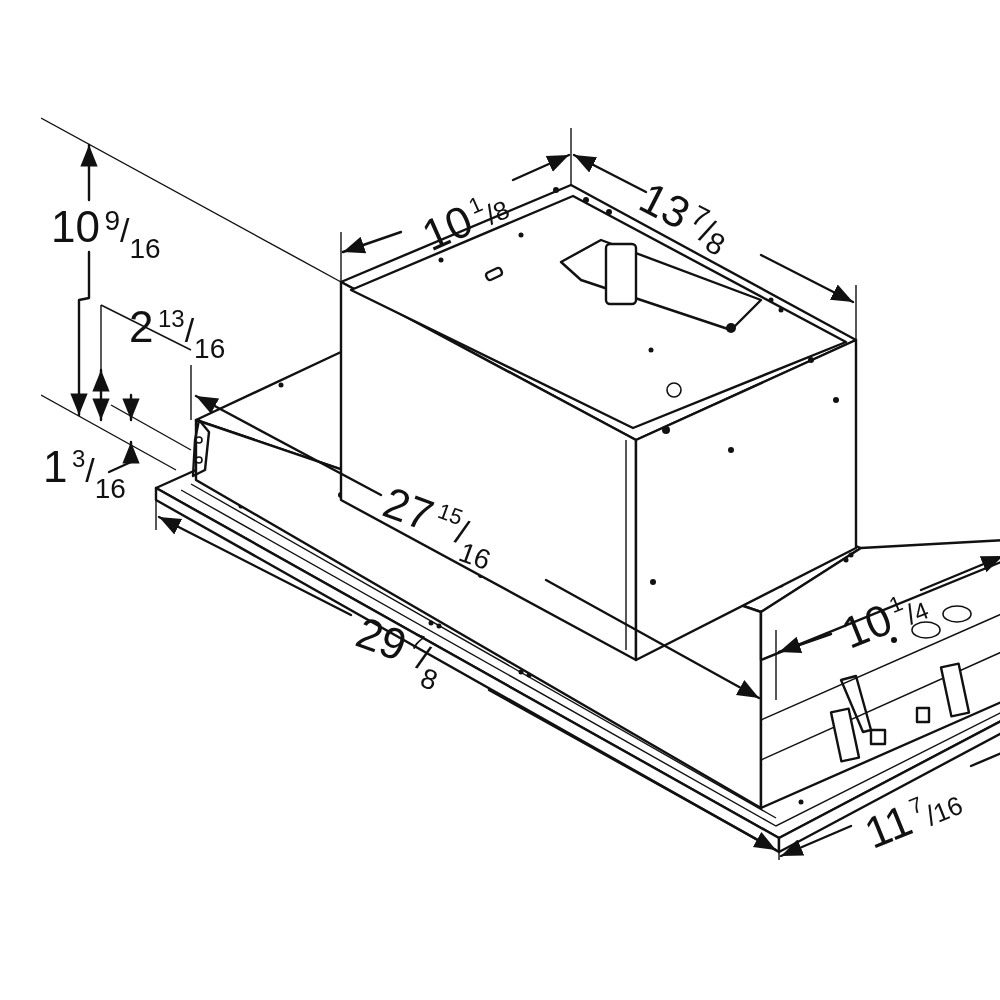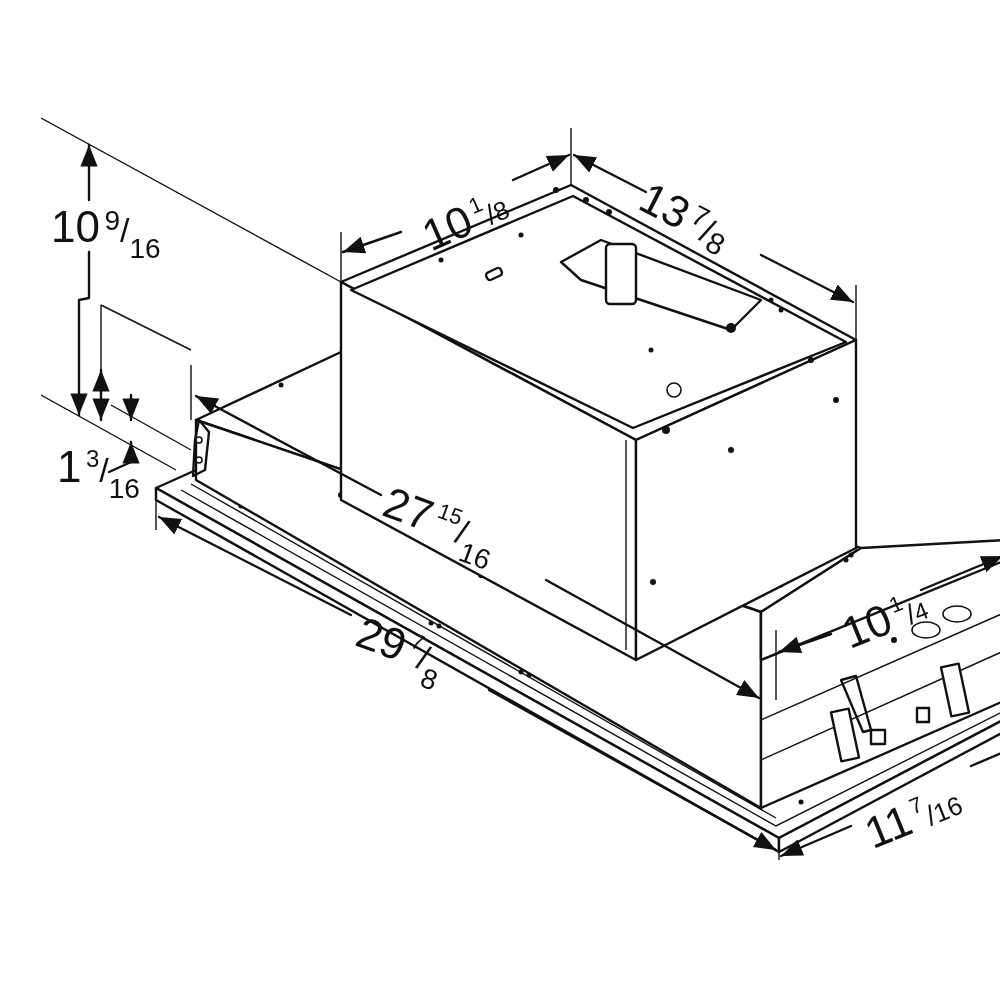--- a/index.html
+++ b/index.html
@@ -156,22 +156,26 @@
     <line class="ln" x1="810" y1="826" x2="740" y2="856" marker-end="url(#ah)"></line>
     <line class="ln" x1="930" y1="766" x2="996" y2="738" marker-end="url(#ah)"></line>
   </g>
 </svg>
 
 <div class="dim" style="left:10px;top:205px;">
   <span class="w">10</span>
   <span class="num" style="font-size:28px;">9</span><span class="sl">/</span><span class="den">16</span>
 </div>
 
-
-<div class="dim" style="left:16px;top:445px;text-align:center;">
+<div class="dim" style="left:88px;top:305px;">
+  <span class="w">2</span>
+  <span class="num" style="font-size:24px;">13</span><span class="sl">/</span><span class="den">16</span>
+</div>
+
+<div class="dim" style="left:2px;top:445px;text-align:center;">
   <span class="w">1</span>
   <span class="num" style="font-size:24px;">3</span><span class="sl">/</span><span class="den">16</span>
 </div>
 
 <div class="dim" style="left:375px;top:218px;transform:rotate(-24deg);">
   <span class="w">10</span>
   <span class="num">1</span><span class="sl" style="font-size:28px;">/</span><span class="den" style="top:0;font-size:26px;">8</span>
 </div>
 
 <div class="dim" style="left:612px;top:175px;transform:rotate(27deg);">

